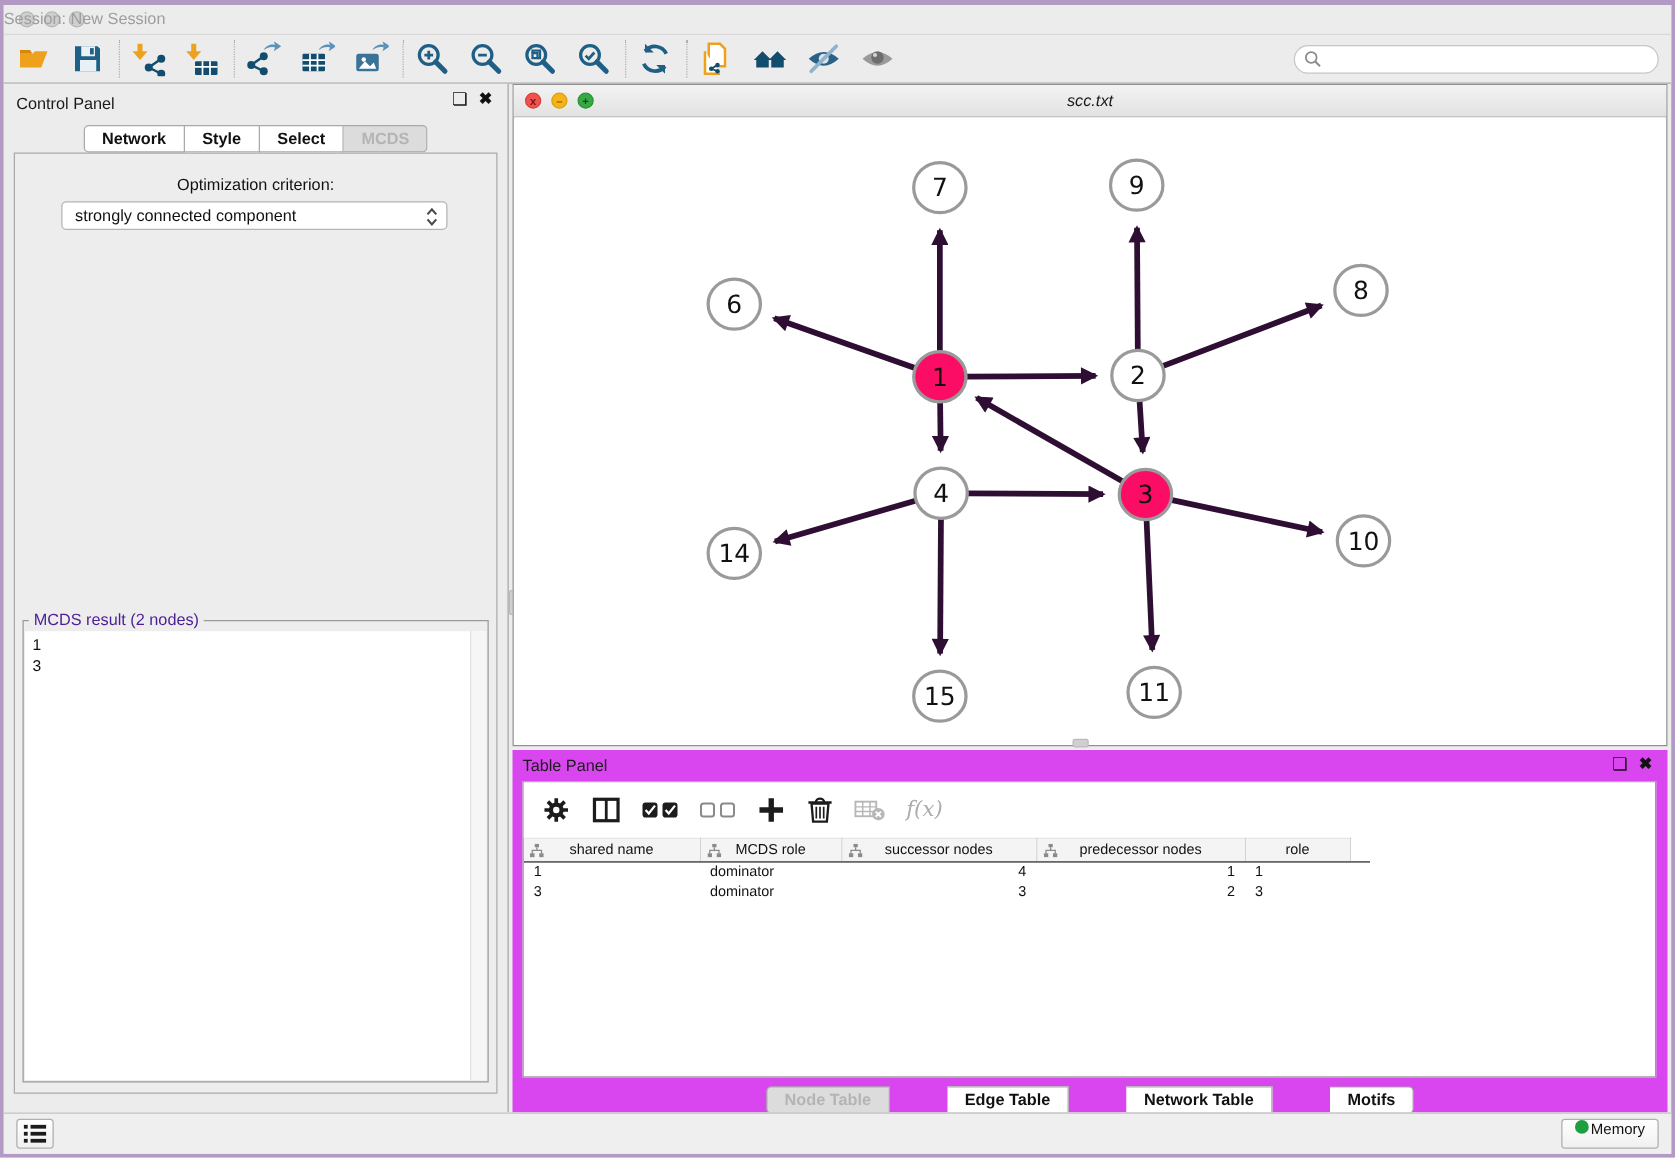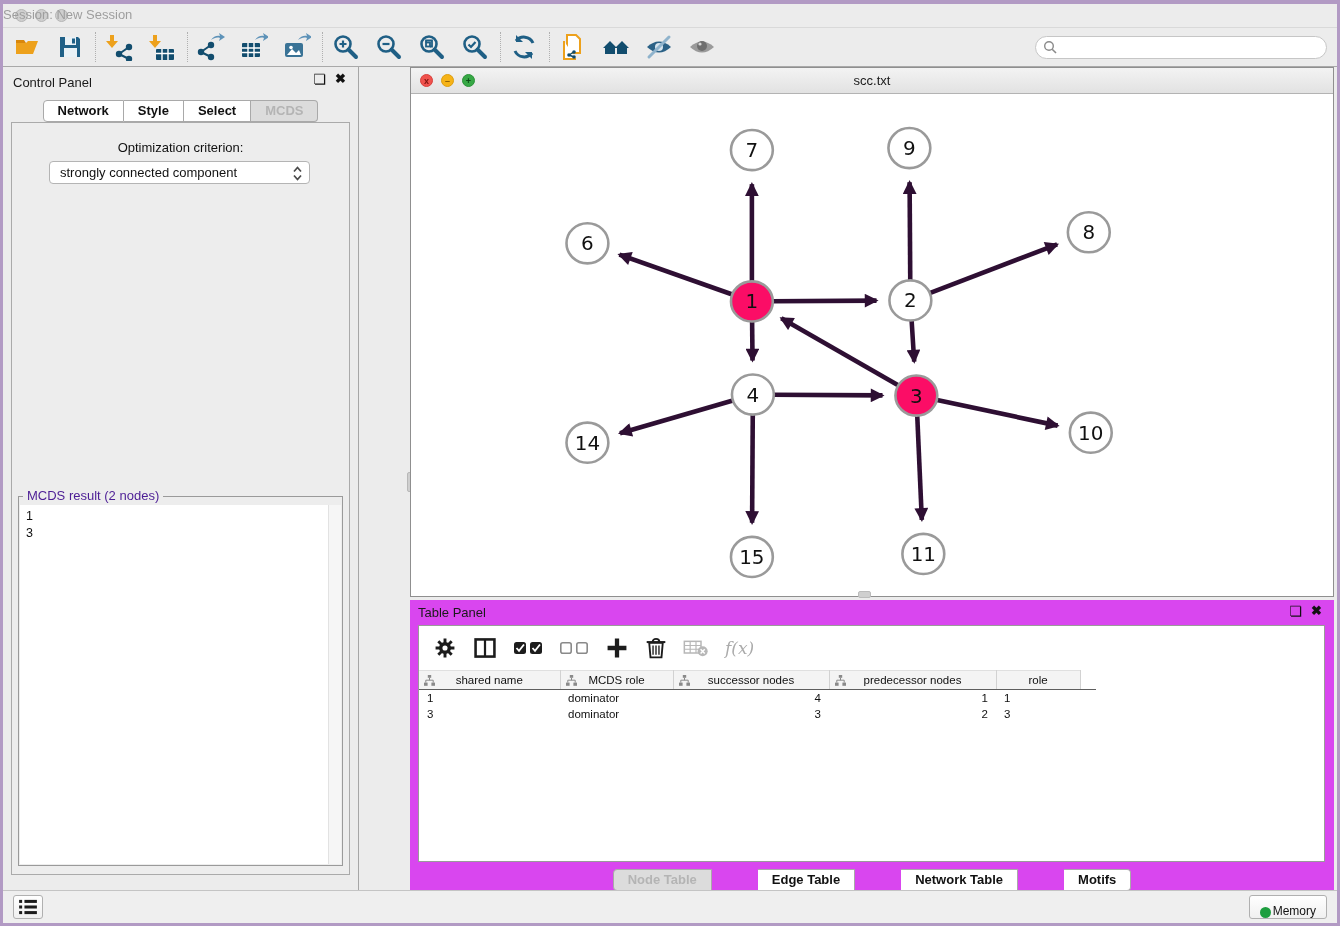--- a/index.html
+++ b/index.html
@@ -15,21 +15,21 @@
 
   
   .toolbar { position:absolute; left:0; top:24px; right:0; height:39px; display:flex; align-items:center; padding-left:10px; border-bottom:1px solid #a9a9a9; background:#ececec; }
   .tb-icon { width:28px; height:28px; margin-right:15px; flex:0 0 auto; }
   .tb-sep { border-left:1px dotted #b0b0b0; height:30px; margin:0 9px 0 -4px; }
   .search-wrap { margin-left:auto; margin-right:10px; position:relative; }
   .search-input { width:292px; height:23px; border:1px solid #c6c6c6; border-radius:12px; background:#fff; padding-left:26px; font-size:12px; outline:none; }
   .search-glass { position:absolute; left:8px; top:4px; }
 
   
-  .control-panel { position:absolute; left:0; top:63px; width:356px; bottom:33px; background:#ececec; border-right:1px solid #a6a6a6; }
+  .control-panel { position:absolute; left:0; top:63px; width:404px; bottom:33px; background:#ececec; border-right:1px solid #a6a6a6; }
   .panel-title-row { position:absolute; left:10px; top:8px; font-size:13px; color:#1a1a1a; }
   .panel-btns { position:absolute; top:5px; right:12px; display:flex; gap:9px; align-items:center; }
   .pbtn { font-size:13px; color:#111; font-weight:bold; line-height:14px; cursor:default; }
   .pbtn.float { font-weight:normal; font-size:14px; }
 
   .cp-tabs { position:absolute; top:33px; left:0; right:0; display:flex; justify-content:center; z-index:2; }
   .tab { height:22px; line-height:20px; padding:0 14px; font-size:13px; font-weight:600; background:#fff; border:1px solid #a9a9a9; border-left:none; color:#111; }
   .tab:first-child { border-left:1px solid #a9a9a9; border-radius:4px 0 0 4px; }
   .tab:last-child { border-radius:0 4px 4px 0; }
   .tab.disabled { background:#dcdcdc; color:#b4b4b4; }
@@ -47,21 +47,21 @@
   .result-text { padding:3px 6px; font-size:12.5px; line-height:17px; white-space:pre-line; color:#111; }
   .result-scroll { position:absolute; right:0; top:0; bottom:0; width:13px; background:#f6f6f6; border-left:1px solid #e2e2e2; }
 
   
   .vgrip { position:absolute; left:404px; top:468px; width:5px; height:20px; background:#cfcfcf; border:1px solid #b8b8b8; border-radius:2px; }
   .hgrip { position:absolute; left:855px; top:587px; width:13px; height:7px; background:#cfcfcf; border:1px solid #bbb; border-radius:2px; }
 
   
   .net-window { position:absolute; left:407px; top:63px; right:3px; height:530px; border:1px solid #8f8f8f; background:#fff; }
   .net-titlebar { position:absolute; left:0; top:0; right:0; height:26px; background:linear-gradient(#f3f3f3,#e2e2e2); border-bottom:1px solid #b3b3b3; }
-  .net-title { position:absolute; left:0; right:0; top:5px; text-align:center; font-size:13px; color:#1a1a1a; }
+  .net-title { position:absolute; left:0; right:0; top:5px; text-align:center; font-size:13px; color:#1a1a1a;font-style:italic; }
   .tl { position:absolute; top:6px; width:13px; height:13px; border-radius:50%; font-size:9px; font-weight:bold; text-align:center; line-height:13px; }
   .tl.red { left:9px; background:#f0524d; border:1px solid #d8403c; color:#7e1410; }
   .tl.yellow { left:30px; background:#f6b317; border:1px solid #dd9e10; color:#8a5d05; }
   .tl.green { left:51px; background:#37a845; border:1px solid #2b9339; color:#0c4d16; }
   .net-canvas { position:absolute; left:1px; right:1px; top:26px; bottom:0; background:#fff; }
   .net-canvas svg { width:100%; height:100%; display:block; }
 
   
   .table-panel { position:absolute; left:407px; top:596px; right:3px; bottom:33px; background:#d946ef; }
   .tp-title { position:absolute; left:8px; top:5px; font-size:13px; color:#1a1a1a; }
@@ -74,21 +74,21 @@
   table.grid { border-collapse:collapse; table-layout:fixed; font-size:11.5px; color:#111; }
   table.grid th { height:19px; background:#f4f4f4; border-right:1px solid #d2d2d2; border-top:1px solid #e0e0e0; border-bottom:1px solid #5f5f5f; font-weight:normal; text-align:center; position:relative; }
   table.grid th .tree-ic { position:absolute; left:5px; top:4px; }
   table.grid td { height:16px; padding:0 8px; white-space:nowrap; overflow:hidden; }
   td.al-r { text-align:right; padding-right:10px; }
   .tp-tabs { position:absolute; left:0; right:0; top:269px; display:flex; justify-content:center;gap:46px; }
 
   
   .statusbar { position:absolute; left:0; right:0; bottom:0; height:33px; background:#efefef; border-top:1px solid #c4c4c4; }
   .list-btn { position:absolute; left:10px; top:4px; width:30px; height:24px; background:linear-gradient(#fff,#f0f0f0); border:1px solid #b0b0b0; border-radius:3px; display:flex; align-items:center; justify-content:center; }
-  .mem-btn { position:absolute; right:10px; top:4px; height:24px; padding:0 10px; background:linear-gradient(#fff,#f0f0f0); border:1px solid #b0b0b0; border-radius:3px; display:flex; align-items:flex-end; gap:2px; font-size:12px; color:#111; }
+  .mem-btn { position:absolute; right:10px; top:4px; height:24px; padding:0 10px; background:linear-gradient(#fff,#f0f0f0); border:1px solid #b0b0b0; border-radius:3px; display:flex; align-items:flex-start; gap:2px; font-size:12px; color:#111; }
   .mem-dot { width:11px; height:11px; border-radius:50%; }
 </style>
 </head>
 <body>
 
 <div class="window">
 
   <div class="titlebar">
     <span class="traffic gray" style="left:12px"></span>
     <span class="traffic gray" style="left:32px"></span>

